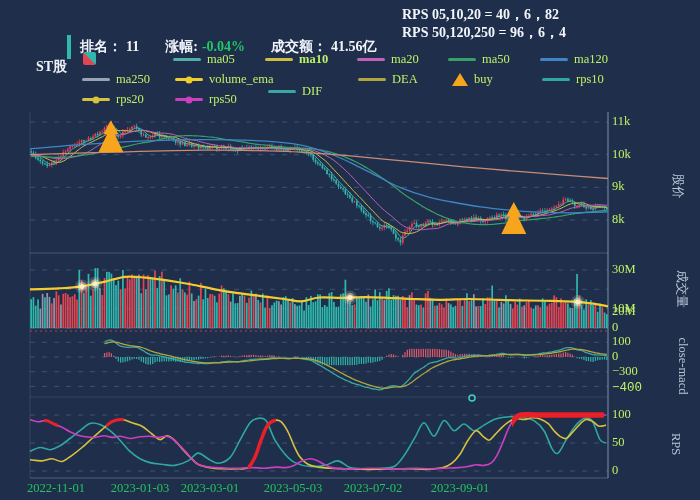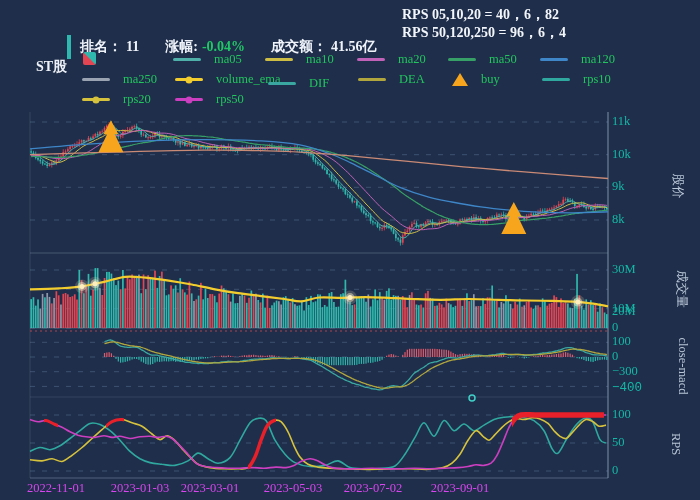--- a/index.html
+++ b/index.html
@@ -8,31 +8,31 @@
   #chart-svg{position:absolute;left:0;top:0;}
   #hdr{position:absolute;left:67px;top:12px;display:flex;align-items:center;
        font-size:14px;font-weight:700;color:#f0f4fa;margin-top:23px;}
   .hbar{width:4px;height:24px;margin-right:9px;}
   #hdr .lbl{margin-right:4px;}
   #hdr .val{margin-right:26px;}
   .grn{font-weight:700;}
   #rpsinfo{position:absolute;left:402px;top:6px;font-size:14px;font-weight:600;
            line-height:18px;color:#f2f5fa;}
   #stocklbl{position:absolute;left:8px;top:58px;font-size:14px;font-weight:600;color:#eef2f8;margin-left:28px;}
-  .legend-item{position:absolute;display:flex;align-items:center;gap:13px;
-               font-size:12.5px;color:#22c55e;cursor:pointer;text-align:right;}
+  .legend-item{position:absolute;display:flex;align-items:center;gap:6px;
+               font-size:12.5px;color:#bef264;cursor:pointer;text-align:right;}
   .lswatch{width:28px;height:3px;border-radius:2px;position:relative;flex:0 0 auto;}
   .ldot{position:absolute;left:50%;top:50%;width:7px;height:7px;border-radius:50%;
         transform:translate(-50%,-50%);}
   .kline-swatch{width:13px;height:13px;border-radius:2px;flex:0 0 auto;
         background:linear-gradient(45deg,#e34553 49%,#2fb8ad 51%);}
   .tri-swatch{width:0;height:0;border-left:8px solid transparent;border-right:8px solid transparent;
         border-bottom:13px solid #f7a51d;flex:0 0 auto;}
-  .ylab{position:absolute;left:612px;font-size:12.5px;color:#14b8a6;}
-  .xlab{position:absolute;top:481px;width:84px;text-align:center;font-size:12.5px;color:#d946ef;}
+  .ylab{position:absolute;left:612px;font-size:12.5px;color:#bef264;}
+  .xlab{position:absolute;top:481px;width:84px;text-align:center;font-size:12.5px;color:#22c55e;}
   .axis-title{position:absolute;font-size:12.5px;color:#b9c6d7;white-space:nowrap;
         transform:translate(-50%,-50%) rotate(90deg);}
 </style>
 </head>
 <body>
 
 <div class="stage">
   <svg id="chart-svg" width="700" height="500">
       <defs>
         <clipPath id="hl0">
@@ -1097,21 +1097,21 @@
   <div id="stocklbl">ST股</div>
 
   <div id="legend">
       <div class="legend-item" style="left: 83px; top: 52px;">
         <span class="kline-swatch"></span>
       </div>
       <div class="legend-item" style="left: 173px; top: 52px;">
         <span class="lswatch" style="background: rgb(79, 176, 170);"></span>
         <span>ma05</span>
       </div>
-      <div class="legend-item" style="left: 265px; top: 52px;">
+      <div class="legend-item" style="left: 265px; top: 52px; font-weight: bold;">
         <span class="lswatch" style="background: rgb(205, 189, 69);"></span>
         <span>ma10</span>
       </div>
       <div class="legend-item" style="left: 357px; top: 52px;">
         <span class="lswatch" style="background: rgb(191, 98, 184);"></span>
         <span>ma20</span>
       </div>
       <div class="legend-item" style="left: 448px; top: 52px;">
         <span class="lswatch" style="background: rgb(55, 160, 102);"></span>
         <span>ma50</span>
@@ -1123,21 +1123,21 @@
       <div class="legend-item" style="left: 82px; top: 72px;">
         <span class="lswatch" style="background: rgb(154, 163, 178);"></span>
         <span>ma250</span>
       </div>
       <div class="legend-item" style="left: 175px; top: 72px;">
         <span class="lswatch" style="background: rgb(243, 205, 46);">
           <span class="ldot" style="background: rgb(243, 205, 46);"></span>
         </span>
         <span>volume_ema</span>
       </div>
-      <div class="legend-item" style="left: 268px; top: 76px;">
+      <div class="legend-item" style="left: 268px; top: 84px;">
         <span class="lswatch" style="background: rgb(58, 168, 160);"></span>
         <span>DIF</span>
       </div>
       <div class="legend-item" style="left: 358px; top: 72px;">
         <span class="lswatch" style="background: rgb(177, 166, 62);"></span>
         <span>DEA</span>
       </div>
       <div class="legend-item" style="left: 452px; top: 72px;">
         <span class="tri-swatch"></span>
         <span>buy</span>

